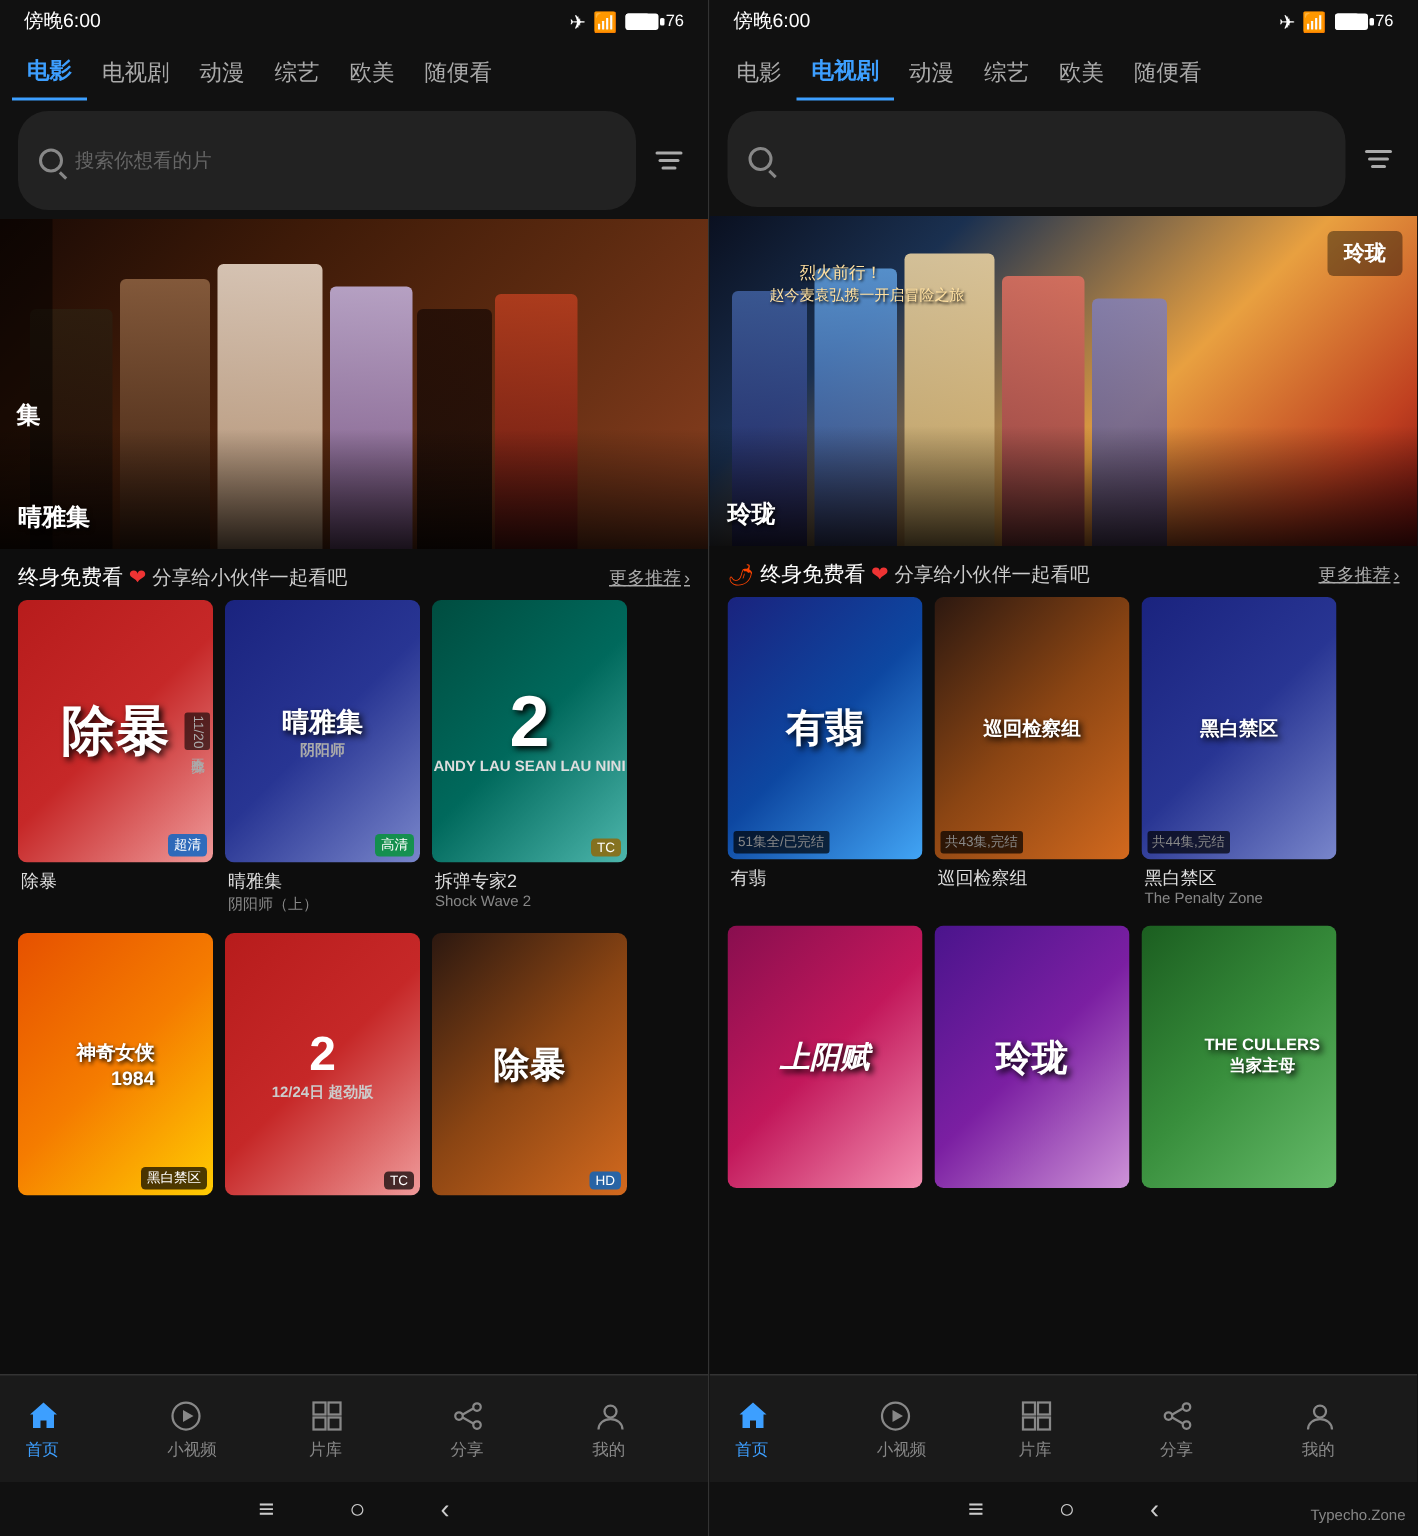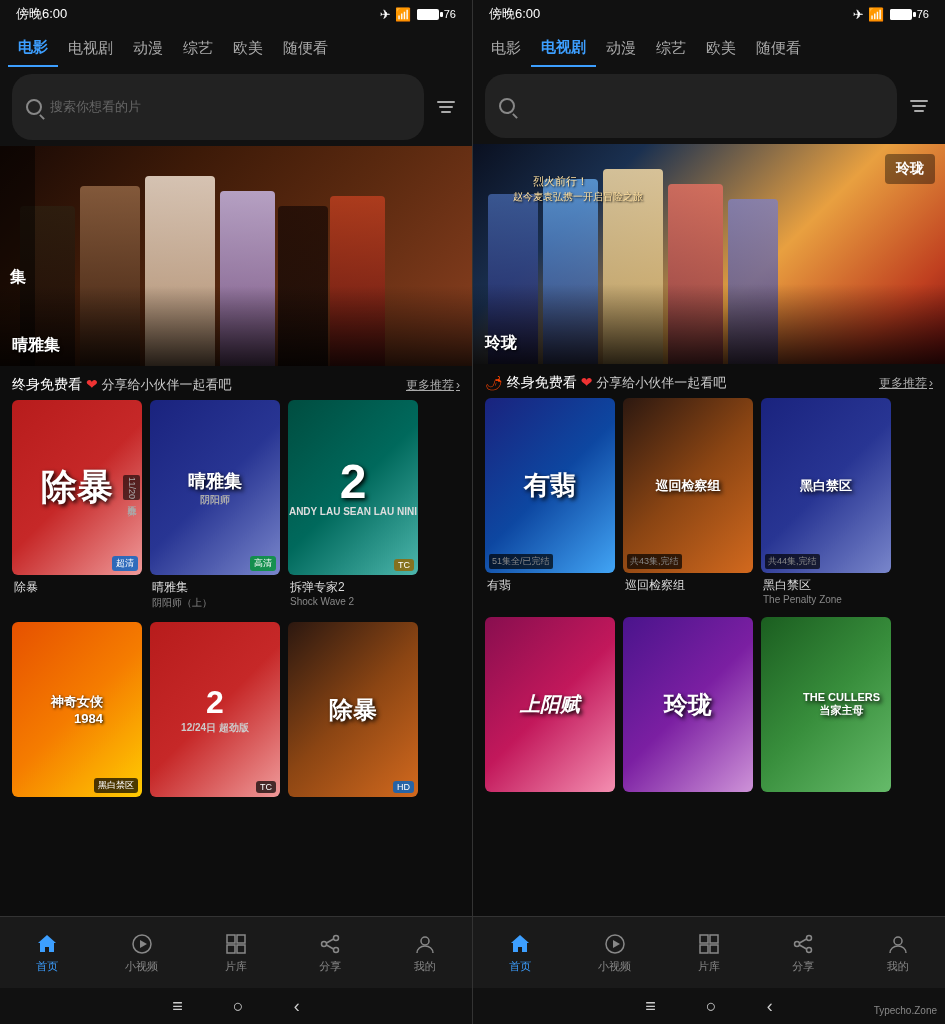--- a/index.html
+++ b/index.html
@@ -269,21 +269,20 @@
       height: 72px;
       background: #1a1a1a;
       display: flex;
       align-items: center;
       justify-content: space-around;
       border-top: 1px solid #333;
     }
     .nav-item {
       display: flex;
       flex-direction: column;
-      align-items: center;
       gap: 3px;
       cursor: pointer;
       min-width: 60px;
     }
     .nav-item-icon {
       width: 24px;
       height: 24px;
       display: flex;
       align-items: center;
       justify-content: center;

